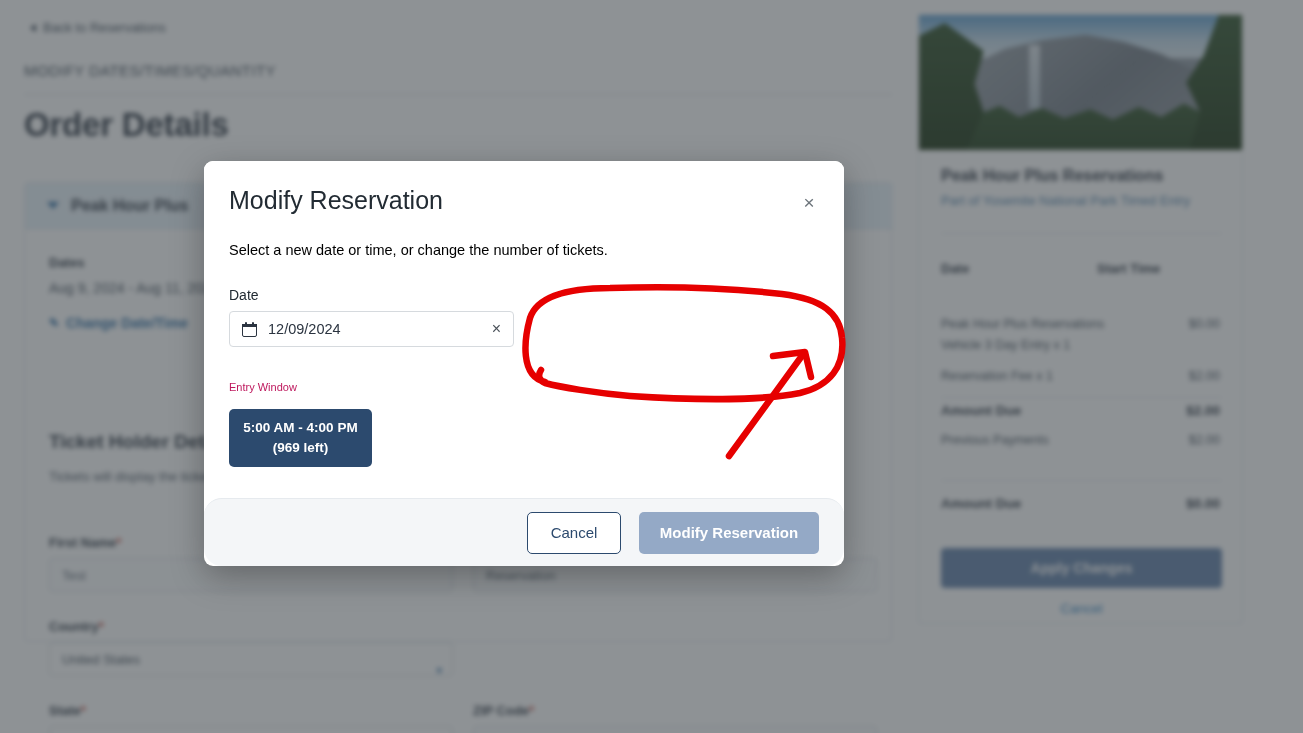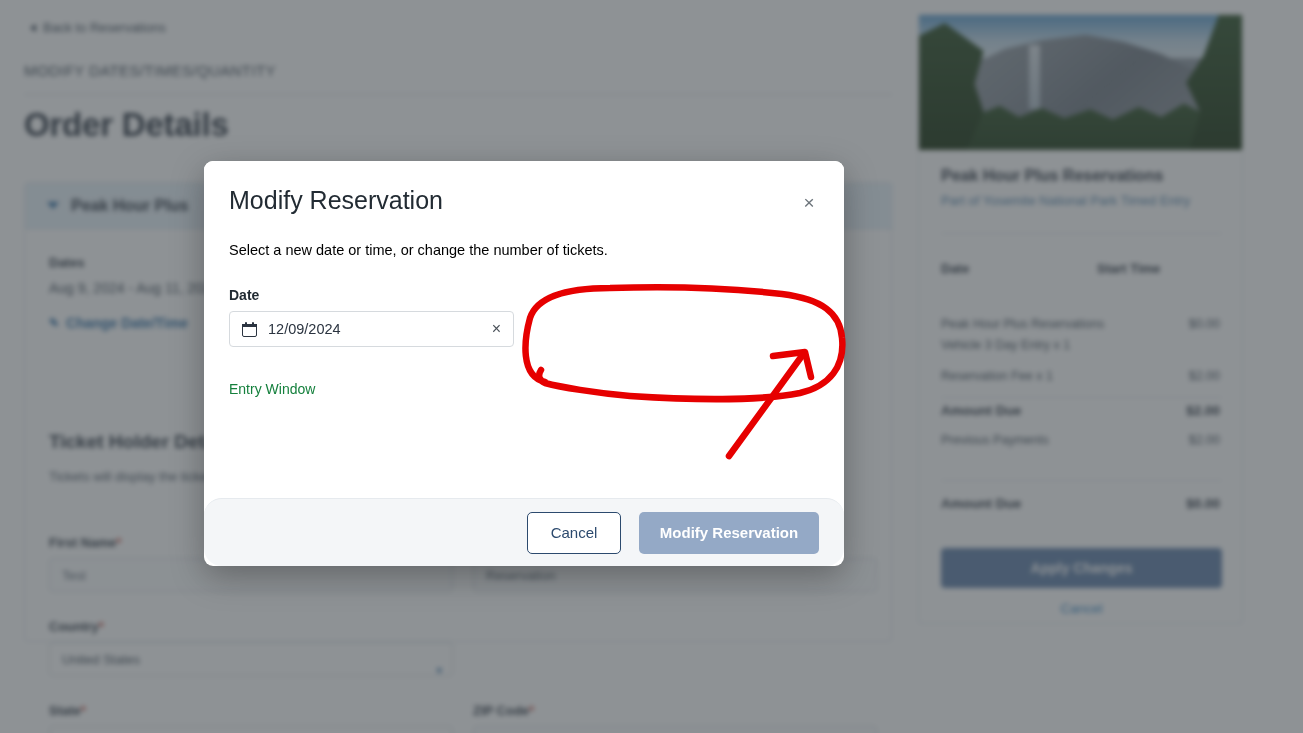--- a/index.html
+++ b/index.html
@@ -132,21 +132,21 @@
   .modal-body { position:absolute; left:0; top:0; width:640px; height:337px; background:#fff; }
   .modal-title { position:absolute; left:25px; top:25px; font-size:25px; color:#222b33; }
   .modal-close {
     position:absolute; right:22px; top:28px; width:26px; height:26px;
     display:flex; align-items:center; justify-content:center;
     color:#6d757c; font-size:19px; line-height:1; cursor:pointer;
   }
   .modal-desc { position:absolute; left:25px; top:81px; font-size:14.5px; color:#000000; }
 
   .fld { position:absolute; }
-  .fld-label { font-size:14px; color:#222b33; margin-bottom:8px;font-weight:bold; }
+  .fld-label { font-size:14px; color:#222b33; margin-bottom:8px; }
   .fld-box {
     height:36px; border:1px solid #d6dade; border-radius:4px; background:#fff;
     display:flex; align-items:center; position:relative;
   }
   .date-fld { left:25px; top:126px; width:285px; }
   .qty-fld  { left:336px; top:126px; width:280px; }
 
   .cal-ico { margin-left:12px; width:15px; height:15px; position:relative; }
   .cal-ico .cal-body {
     position:absolute; left:0; top:2px; width:15px; height:13px;
@@ -167,21 +167,21 @@
     cursor:pointer;
   }
 
   .qty-val { margin-left:13px; font-size:14.5px; color:#4a5159; }
   .qty-arrow {
     position:absolute; right:13px; top:15px;
     width:0;height:0;border-left:6px solid transparent;border-right:6px solid transparent;
     border-top:7px solid #1f3e63;
   }
 
-  .ew-label { position:absolute; left:25px; top:220px; font-size:14px; color:#15803d; }
+  .ew-label { position:absolute; left:25px; top:220px; font-size:11px; color:#be185d; }
   .ew-btn {
     position:absolute; left:25px; top:248px; width:143px; height:58px;
     background:#2c4a6e; border-radius:5px; color:#fff;
     display:flex; flex-direction:column; align-items:center; justify-content:center;
     font-size:13.5px; font-weight:bold; line-height:20px; cursor:pointer;
   }
 
   .modal-footer {
     position:absolute; left:0; top:337px; width:640px; height:68px;
     background:#f4f6f8; border-top:1px solid #e6eaee;
@@ -324,20 +324,24 @@
             <span class="cal-body"></span>
               <span class="cal-top"></span>
           </span>
           <span class="date-val">12/09/2024</span>
           <span class="date-clear">×</span>
         </div>
       </div>
 
 
       <div class="ew-label">Entry Window</div>
+      <div class="ew-btn">
+        <span>5:00 AM - 4:00 PM</span>
+        <span>(969 left)</span>
+      </div>
     </div>
 
     <div class="modal-footer">
       <div class="btn-cancel">Cancel</div>
       <div class="btn-submit">Modify Reservation</div>
     </div>
   </div>
 
   <svg class="annot" viewBox="0 0 1303 733" xmlns="http://www.w3.org/2000/svg">
 

